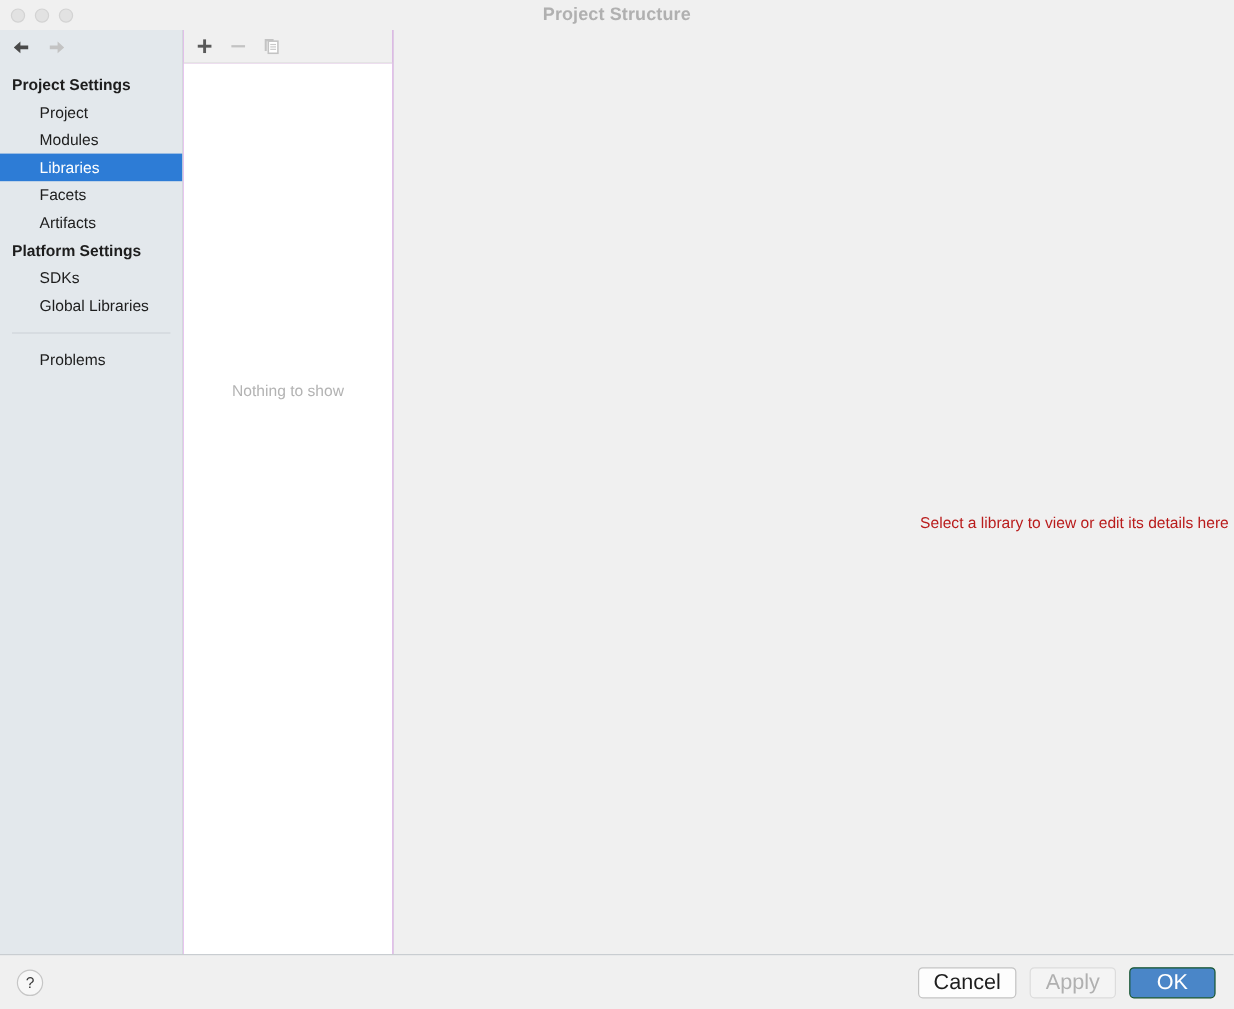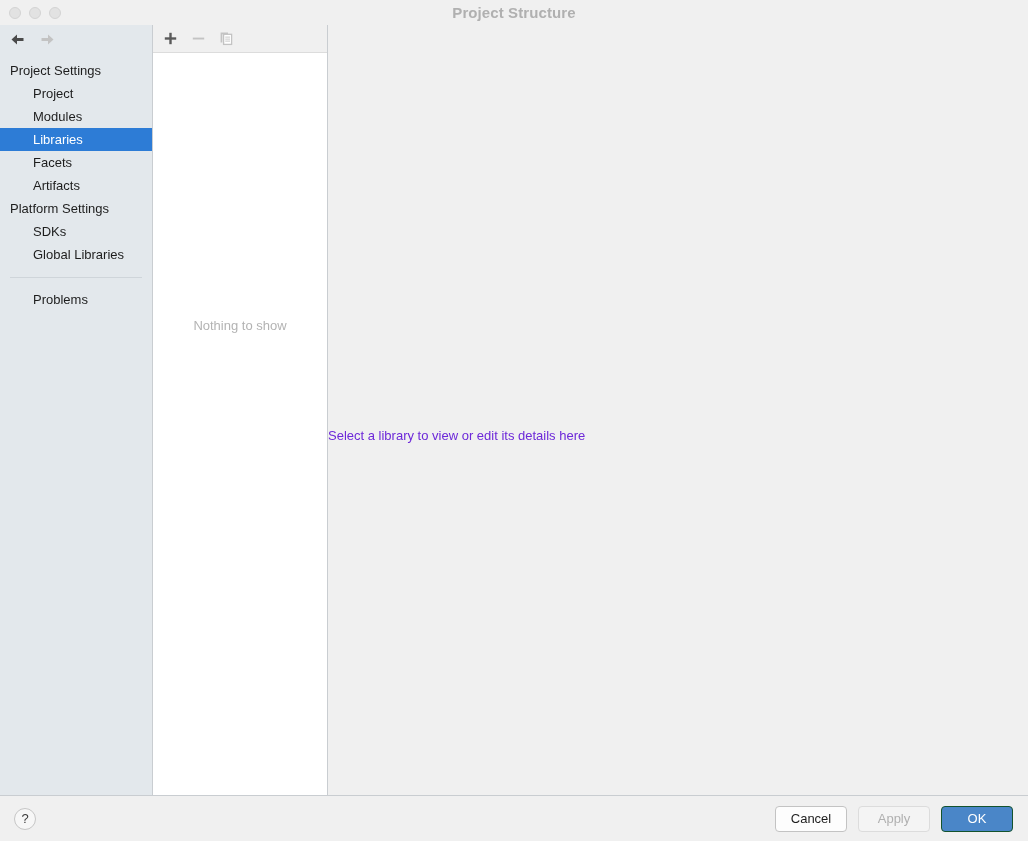--- a/index.html
+++ b/index.html
@@ -99,21 +99,21 @@
   }
   .nav-arrow svg { display: block; }
 
   #sidebar-list {
     flex: 1;
     padding-top: 5px;
     overflow: hidden;
   }
   .side-group {
     font-size: 13px;
-    font-weight: normal;
+    font-weight: bold;
     color: #1d1d1d;
     padding: 3px 0 3px 10px;
     line-height: 17px;
   }
   .side-item {
     font-size: 13px;
     color: #1d1d1d;
     padding: 3px 0 3px 33px;
     line-height: 17px;
     white-space: nowrap;
@@ -176,24 +176,24 @@
   
   #detail-pane {
     flex: 1;
     background: #f0f0f0;
     position: relative;
   }
   #detail-placeholder {
     position: absolute;
     top: 403px;
     left: 0;
-    right: 12px;
-    text-align: left;
-    font-size: 13px;
-    color: #6d28d9;
+    right: 4px;
+    text-align: right;
+    font-size: 13px;
+    color: #b91c1c;
   }
 
   
   #footer {
     height: 46px;
     min-height: 46px;
     background: #f0f0f0;
     border-top: 1px solid #c9cdd1;
     display: flex;
     align-items: center;
@@ -217,21 +217,21 @@
   #footer-spacer { flex: 1; }
   #footer-buttons {
     display: flex;
     align-items: center;
     gap: 11px;
   }
   .dlg-btn {
     height: 26px;
     min-width: 72px;
     border-radius: 4px;
-    font-size: 13px;
+    font-size: 18px;
     font-family: "Liberation Sans", sans-serif;
     display: flex;
     align-items: center;
     justify-content: center;
     box-sizing: border-box;
     padding: 0 12px;
     white-space: nowrap;
   }
   .dlg-btn.secondary {
     background: #fdfdfd;

